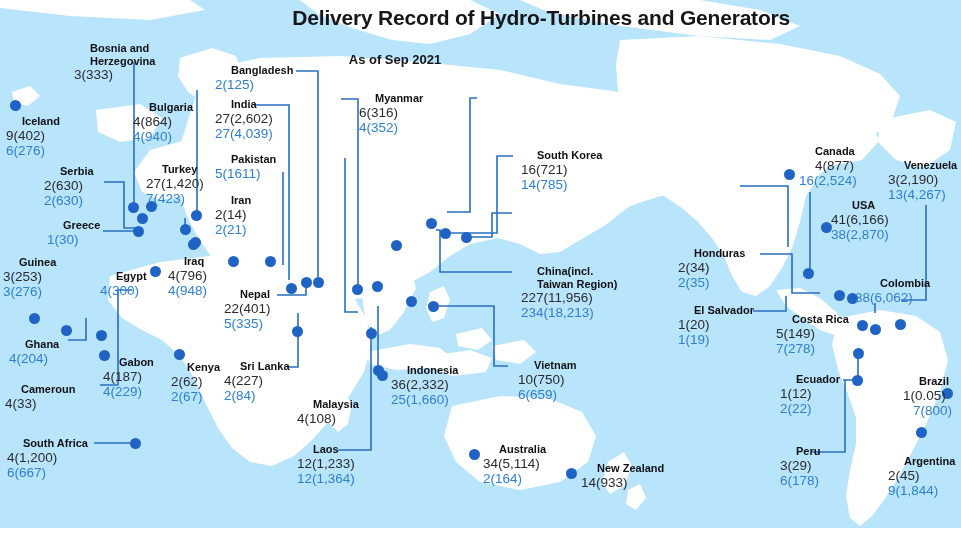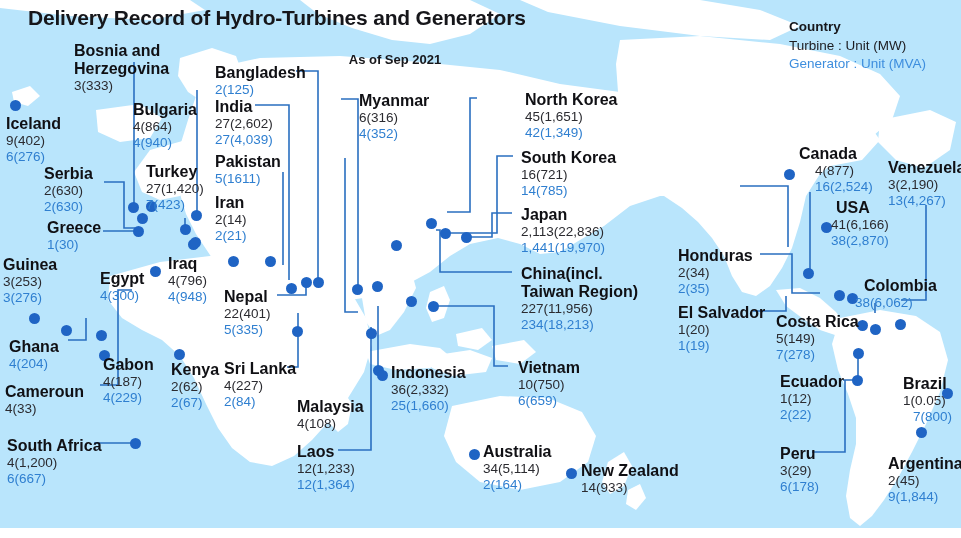--- a/index.html
+++ b/index.html
@@ -6,36 +6,36 @@
   body{
     width:961px;height:538px;
     font-family:"Liberation Sans", sans-serif;
     background:#b9e5fc;
     overflow:hidden;
   }
   #stage{position:relative;width:961px;height:538px;overflow:hidden;background:#b9e5fc;}
   #mapsvg{position:absolute;left:0;top:0;width:961px;height:538px;}
 
   .title{
-    position:absolute;left:0;top:6px;width:790px;text-align:left;
-    font-size:21px;font-weight:bold;color:#16161a;letter-spacing:-0.2px;padding-left:28px;
+    position:absolute;left:0;top:6px;width:790px;text-align:right;
+    font-size:21px;font-weight:bold;color:#16161a;letter-spacing:-0.2px;
   }
   .subtitle{
     position:absolute;left:0;top:52px;width:790px;text-align:center;
     font-size:13px;font-weight:bold;color:#16161a;
   }
 
   .legend{position:absolute;left:789px;top:18px;line-height:1.38;}
   .legend .lg-title{font-size:13.5px;font-weight:bold;color:#16161a;}
   .legend .lg-t{font-size:13.5px;color:#1c1c20;}
   .legend .lg-g{font-size:13.5px;color:#3e8ede;}
 
   
   .lbl{position:absolute;line-height:1.14;white-space:nowrap;}
-  .lbl .nm{font-size:16px;font-weight:bold;color:#101014;display:block;}
+  .lbl .nm{font-size:11px;font-weight:bold;color:#101014;display:block;margin-left:16px;}
   .lbl .v1{font-size:13.5px;color:#2b2b30;display:block;}
   .lbl .v2{font-size:13.5px;color:#2f7fd0;display:block;}
 
   .dot{position:absolute;width:11px;height:11px;border-radius:50%;background:#1f64c4;}
 </style>
 </head>
 <body>
 
 <div id="stage">
 
@@ -105,25 +105,20 @@
 
       <path d="M0 528 L961 528 L961 538 L0 538 Z"></path>
 
       <path d="M12 92 L30 86 L40 96 L28 106 L14 102 Z"></path>
     </g>
   </svg>
 
   <div class="title">Delivery Record of Hydro-Turbines and Generators</div>
   <div class="subtitle">As of  Sep 2021</div>
 
-  <div class="legend">
-    <div class="lg-title">Country</div>
-    <div class="lg-t">Turbine : Unit (MW)</div>
-    <div class="lg-g">Generator : Unit (MVA)</div>
-  </div>
 
   <svg style="position:absolute;left:0;top:0;width:961px;height:538px;">
     <g stroke="#2a6fc0" stroke-width="1.6" fill="none">
 
       <path d="M134 62 L134 208"></path>
 
       <path d="M197 90 L197 215"></path>
 
       <path d="M104 182 L124 182 L124 228 L135 228"></path>
 
@@ -356,37 +351,27 @@
     <span class="nm">Malaysia</span>
     <span class="v1">4(108)</span>
   </div>
 
   <div class="lbl" style="left:297px;top:443px;">
     <span class="nm">Laos</span>
     <span class="v1">12(1,233)</span>
     <span class="v2">12(1,364)</span>
   </div>
 
-  <div class="lbl" style="left:525px;top:91px;">
-    <span class="nm">North Korea</span>
-    <span class="v1">45(1,651)</span>
-    <span class="v2">42(1,349)</span>
-  </div>
 
   <div class="lbl" style="left:521px;top:149px;">
     <span class="nm">South Korea</span>
     <span class="v1">16(721)</span>
     <span class="v2">14(785)</span>
   </div>
 
-  <div class="lbl" style="left:521px;top:206px;">
-    <span class="nm">Japan</span>
-    <span class="v1">2,113(22,836)</span>
-    <span class="v2">1,441(19,970)</span>
-  </div>
 
   <div class="lbl" style="left:521px;top:265px;">
     <span class="nm">China(incl.</span>
     <span class="nm">Taiwan Region)</span>
     <span class="v1">227(11,956)</span>
     <span class="v2">234(18,213)</span>
   </div>
 
 
   <div class="lbl" style="left:391px;top:364px;">
@@ -408,21 +393,21 @@
   </div>
 
   <div class="lbl" style="left:581px;top:462px;">
     <span class="nm">New Zealand</span>
     <span class="v1">14(933)</span>
   </div>
 
   <div class="lbl" style="left:799px;top:145px;">
     <span class="nm">Canada</span>
     <span class="v1" style="margin-left:16px;">4(877)</span>
-    <span class="v2" style="margin-left:16px;">16(2,524)</span>
+    <span class="v2" style="">16(2,524)</span>
   </div>
 
   <div class="lbl" style="left:836px;top:199px;">
     <span class="nm">USA</span>
     <span class="v1" style="margin-left:-5px;">41(6,166)</span>
     <span class="v2" style="margin-left:-5px;">38(2,870)</span>
   </div>
 
 
   <div class="lbl" style="left:678px;top:247px;">

